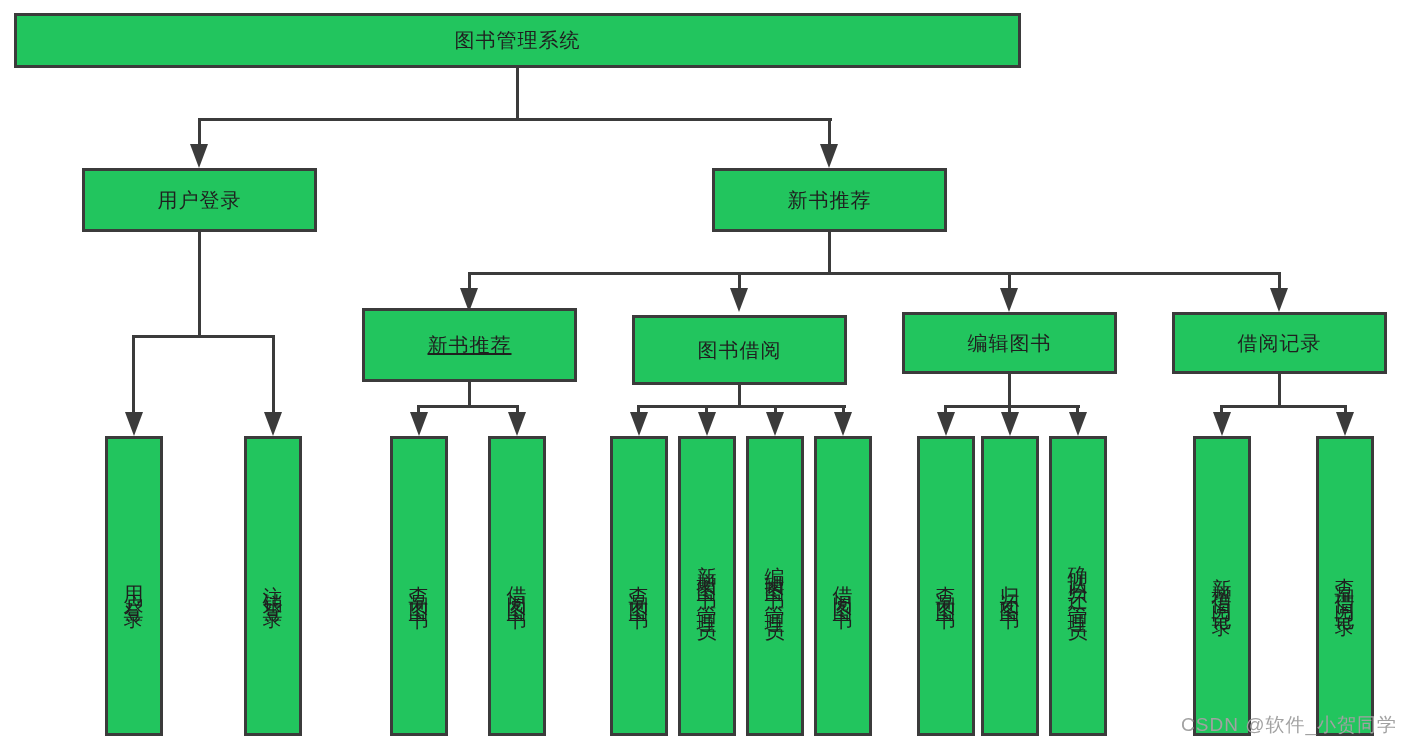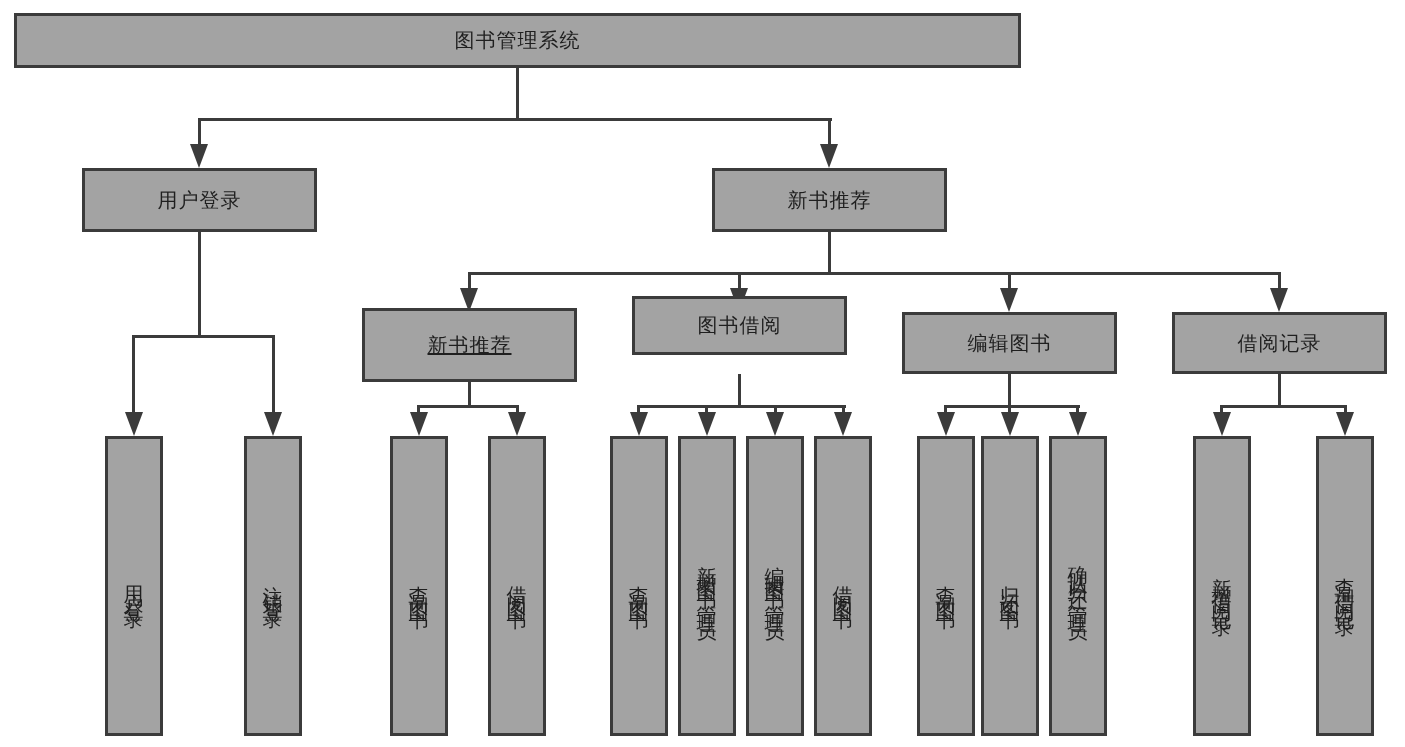--- a/index.html
+++ b/index.html
@@ -6,21 +6,21 @@
   *{box-sizing:border-box;}
   #stage{
     position:relative;
     width:1405px;height:747px;
     background:#ffffff;
     font-family:"Liberation Sans","DejaVu Sans",sans-serif;
     overflow:hidden;
   }
   .box{
     position:absolute;
-    background:#a3a3a3;
+    background:#22c55e;
     border:3px solid #3b3b3b;
     display:flex;align-items:center;justify-content:center;
     color:#1f1f1f;
     font-size:20px;
     letter-spacing:1px;
     z-index:2;
   }
   .leaf span{
     writing-mode:vertical-rl;
     text-orientation:upright;
@@ -122,21 +122,21 @@
   </div>
 
   <div class="box" style="left:712px;top:168px;width:235px;height:64px;">
     <span>新书推荐</span>
   </div>
 
   <div class="box" style="left:362px;top:308px;width:215px;height:74px;text-decoration:underline;">
     <span>新书推荐</span>
   </div>
 
-  <div class="box" style="left:632px;top:296px;width:215px;height:59px;">
+  <div class="box" style="left:632px;top:315px;width:215px;height:70px;">
     <span>图书借阅</span>
   </div>
 
   <div class="box" style="left:902px;top:312px;width:215px;height:62px;">
     <span>编辑图书</span>
   </div>
 
   <div class="box" style="left:1172px;top:312px;width:215px;height:62px;">
     <span>借阅记录</span>
   </div>
@@ -178,14 +178,15 @@
     <span>确认归还（管理员）</span>
   </div>
 
   <div class="box leaf" style="left:1193px;top:436px;width:58px;height:300px;">
     <span>新增借阅记录</span>
   </div>
   <div class="box leaf" style="left:1316px;top:436px;width:58px;height:300px;">
     <span>查询借阅记录</span>
   </div>
 
+  <div id="watermark">CSDN @软件_小贺同学</div>
 
 </div>
 
 </body></html>

